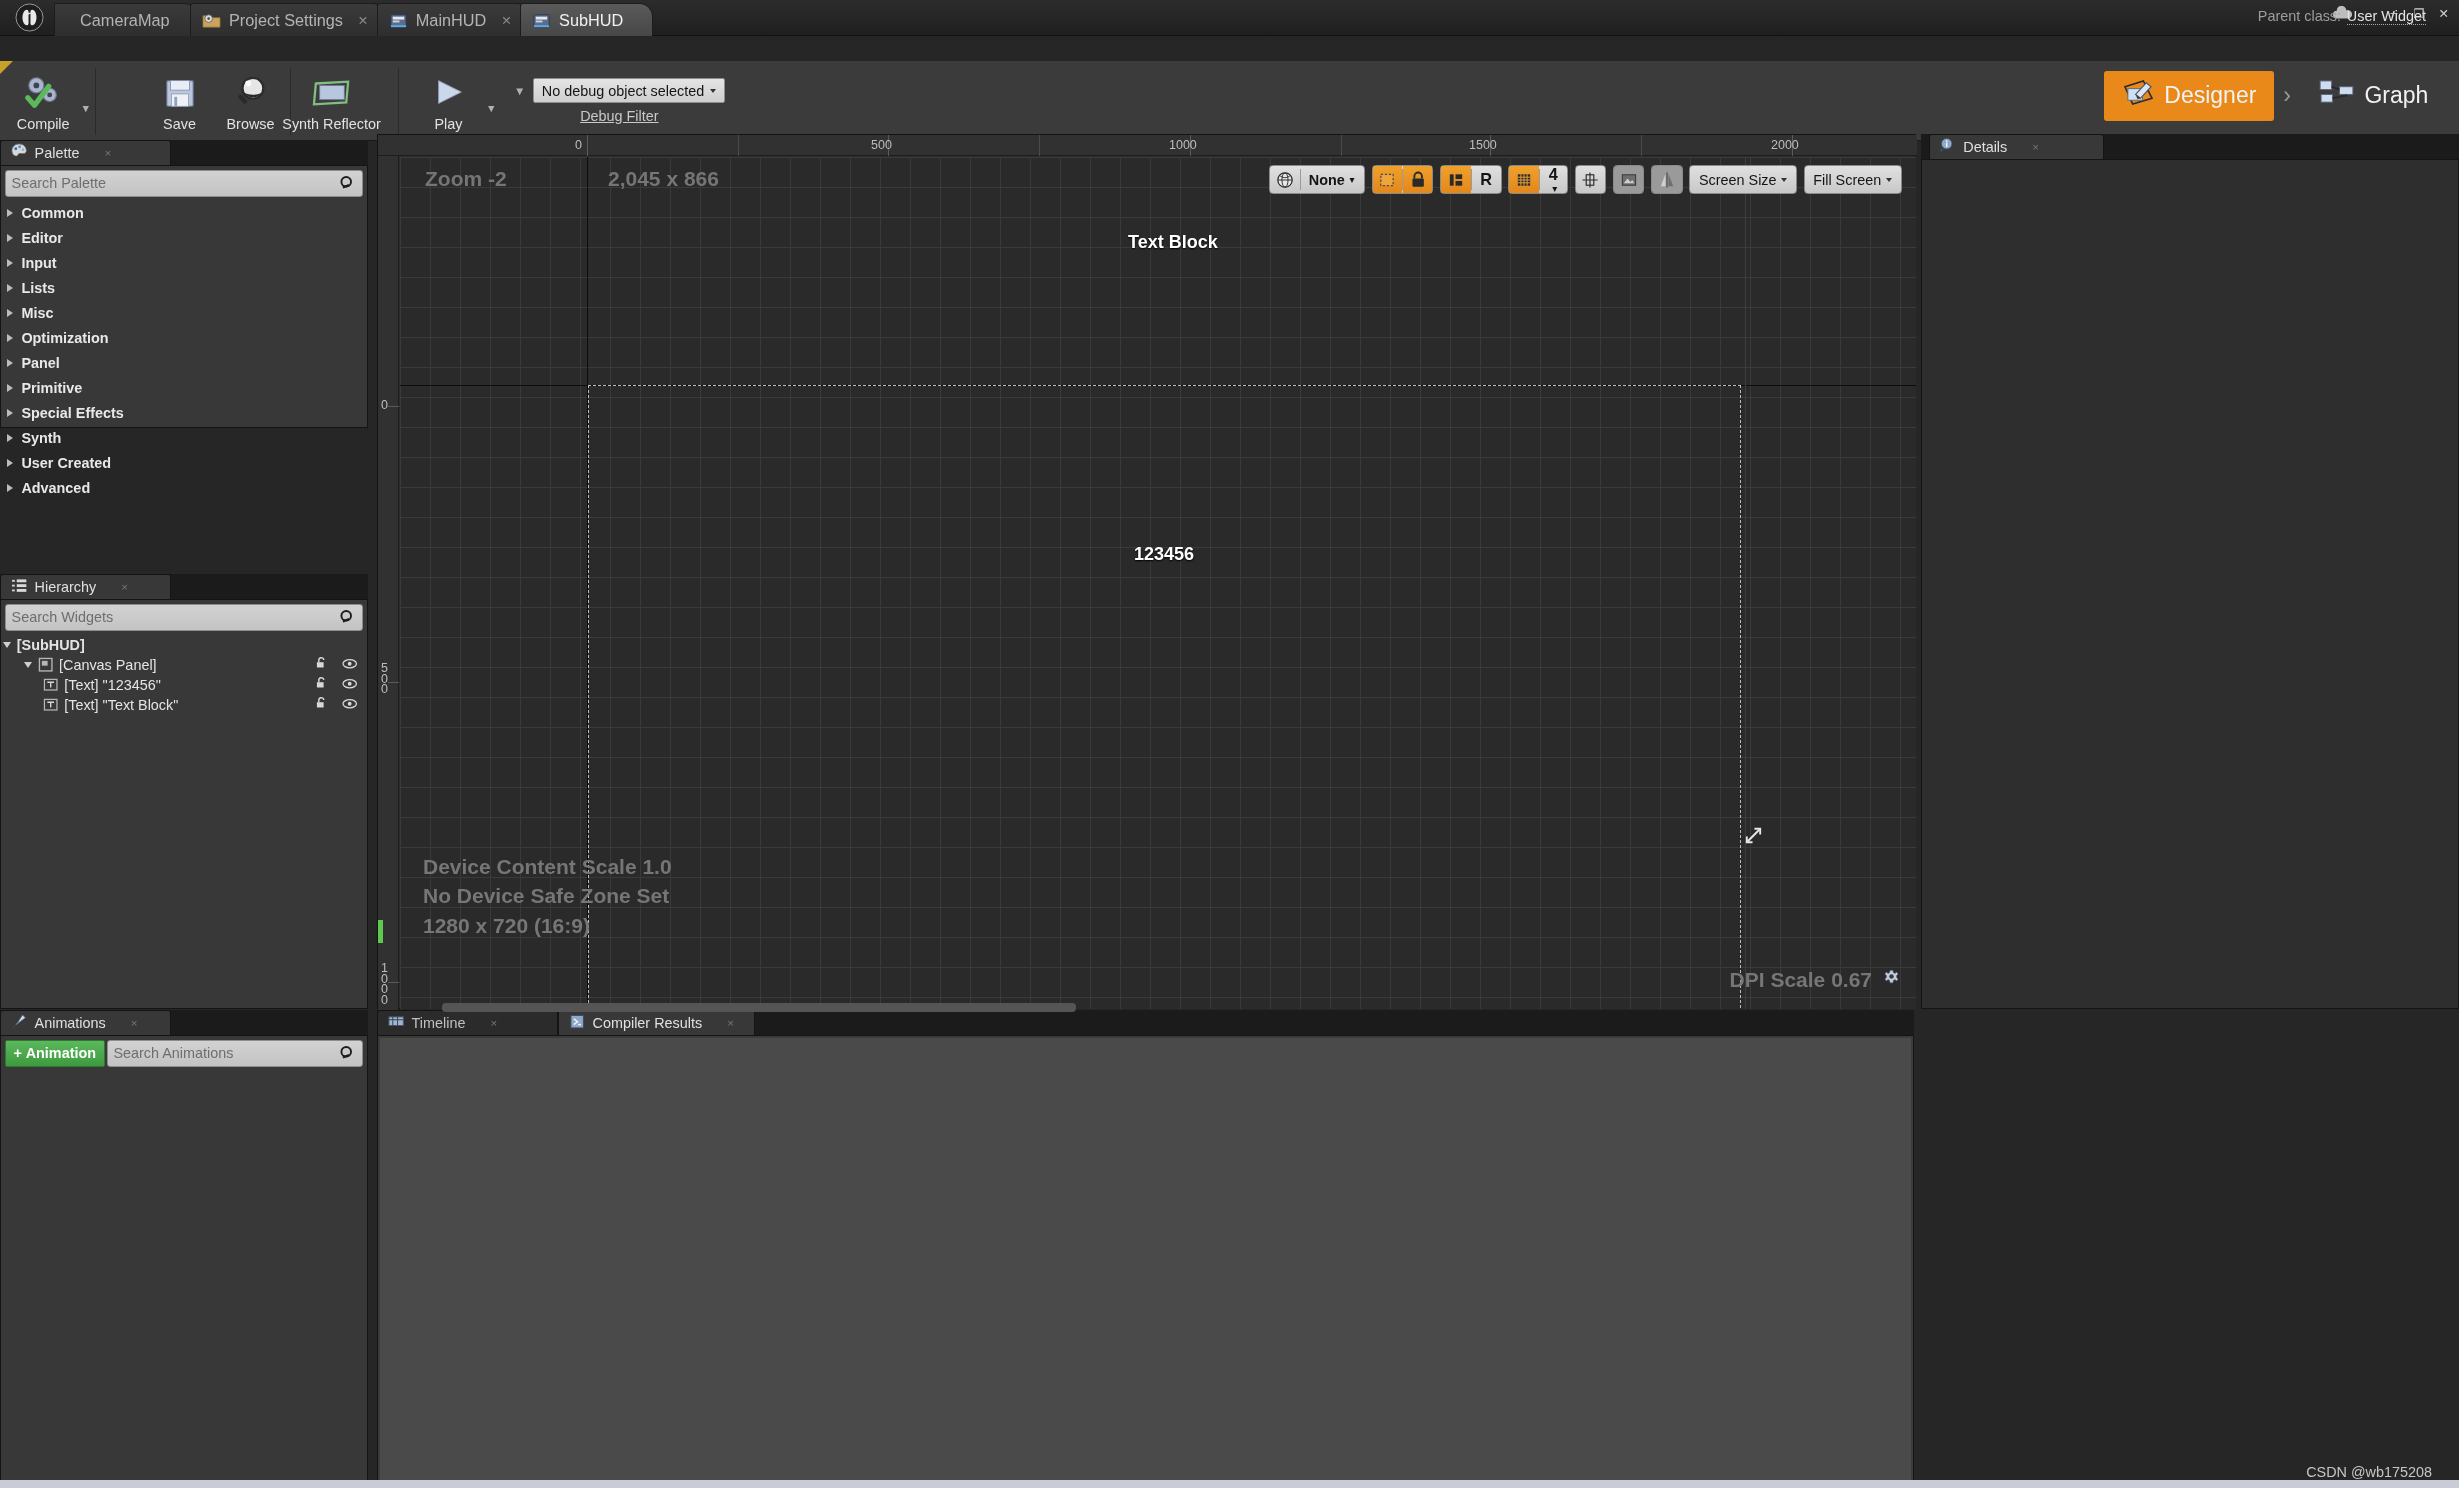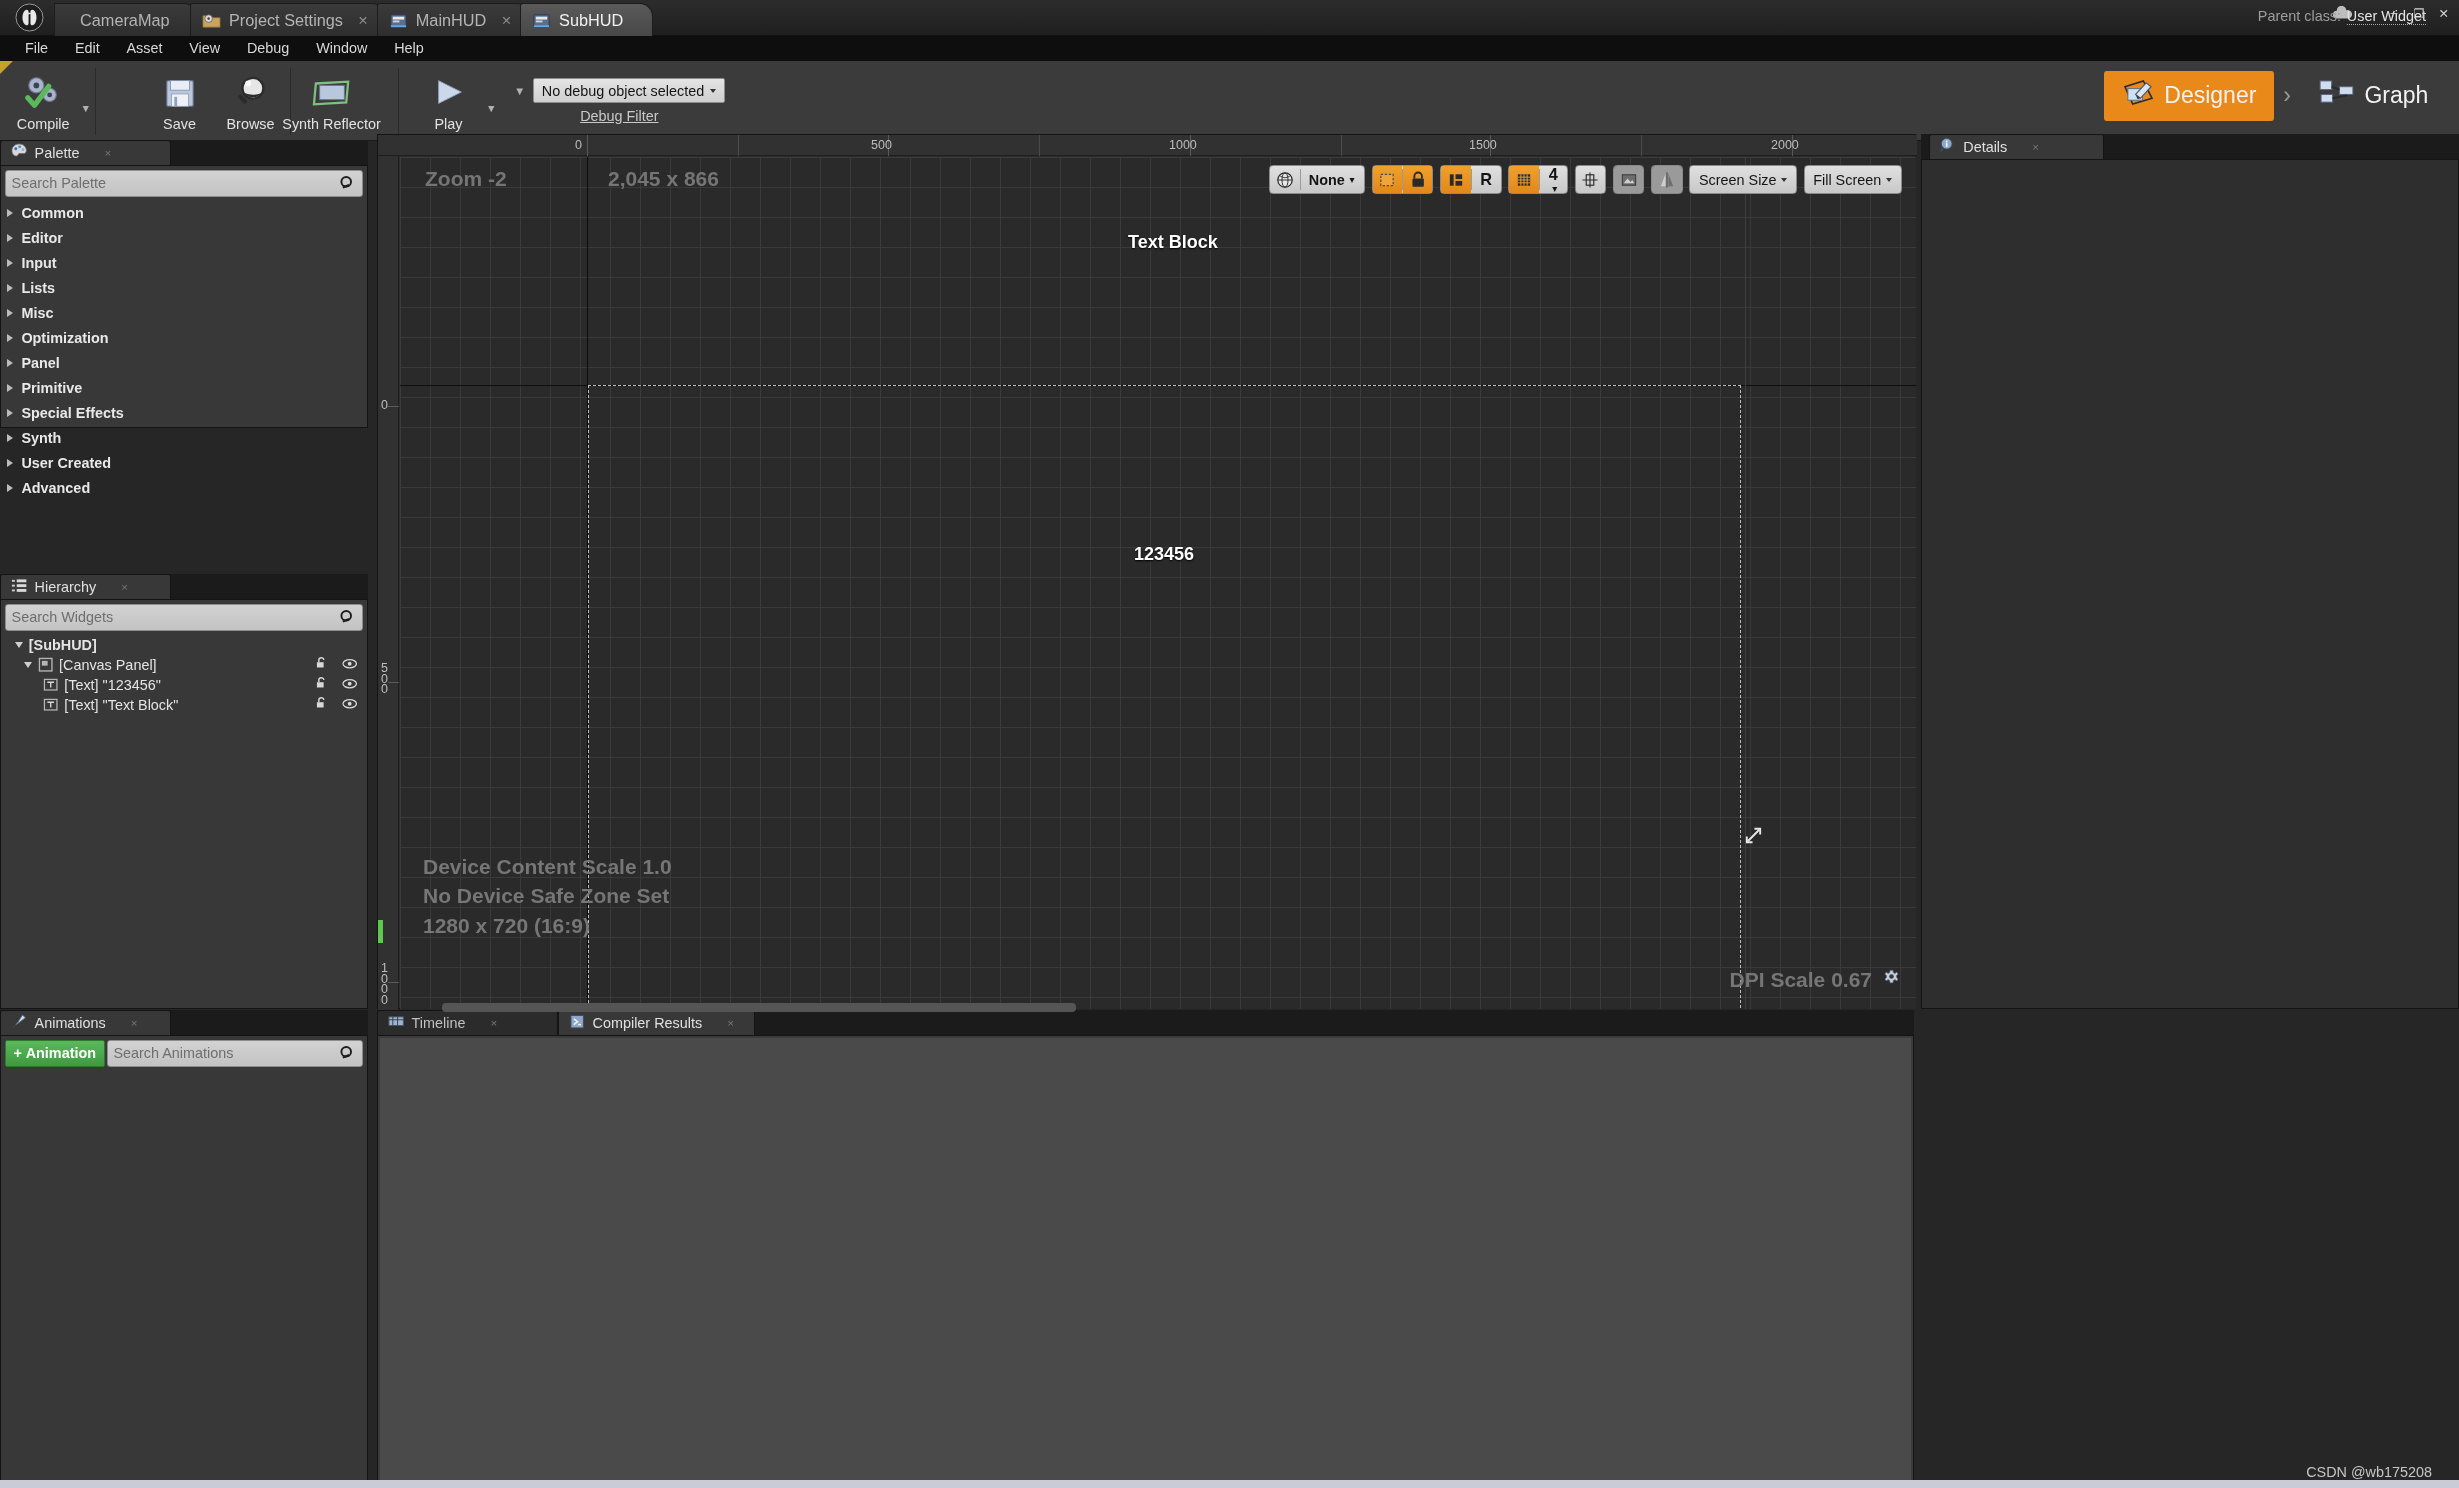--- a/index.html
+++ b/index.html
@@ -272,29 +272,20 @@
       <span>Parent class:</span><b>User Widget</b>
     </div>
 
     <div class="winbtns">
       <div class="winbtn">–</div>
       <div class="winbtn">❐</div>
       <div class="winbtn close">✕</div>
     </div>
   </div>
 
-  <div class="menubar">
-    <div class="menuitem">File</div>
-    <div class="menuitem">Edit</div>
-    <div class="menuitem">Asset</div>
-    <div class="menuitem">View</div>
-    <div class="menuitem">Debug</div>
-    <div class="menuitem">Window</div>
-    <div class="menuitem">Help</div>
-  </div>
 
   <div class="toolbar">
     <div class="corner-tri"></div>
 
     <div class="tb-group" style="left:7.7px;">
       <div class="tb-btn">
         <div class="glyph">
           <svg width="42" height="38" viewBox="0 0 44 40">
             <circle cx="15" cy="12" r="8" fill="#aab4cc" stroke="#6b7489" stroke-width="1.2"></circle>
             <circle cx="15" cy="12" r="3" fill="#3c4355"></circle>
@@ -499,21 +490,21 @@
         <span class="mag">
           <svg width="17.3" height="17.3" viewBox="0 0 18 18">
             <circle cx="7.5" cy="7" r="5" fill="none" stroke="#1d1d1d" stroke-width="2"></circle>
             <line x1="4" y1="13" x2="10.5" y2="10.5" stroke="#1d1d1d" stroke-width="2.4"></line>
           </svg>
         </span>
       </div>
 
       <div style="margin-top:3.8px;">
 
-        <div class="hr-row" style="padding-left:14px;">
+        <div class="hr-row" style="padding-left:2px;">
           <span class="hr-tri-d"></span>
           <span style="font-weight:bold;">[SubHUD]</span>
         </div>
 
         <div class="hr-row" style="padding-left:23px;">
           <span class="hr-tri-d"></span>
           <span class="wicon">
             <svg width="15.4" height="15.4" viewBox="0 0 16 16">
               <rect x="1.5" y="1.5" width="13" height="13" fill="none" stroke="#b6b6b6" stroke-width="1.4"></rect>
               <rect x="4" y="4" width="6" height="5" fill="#b6b6b6"></rect>

